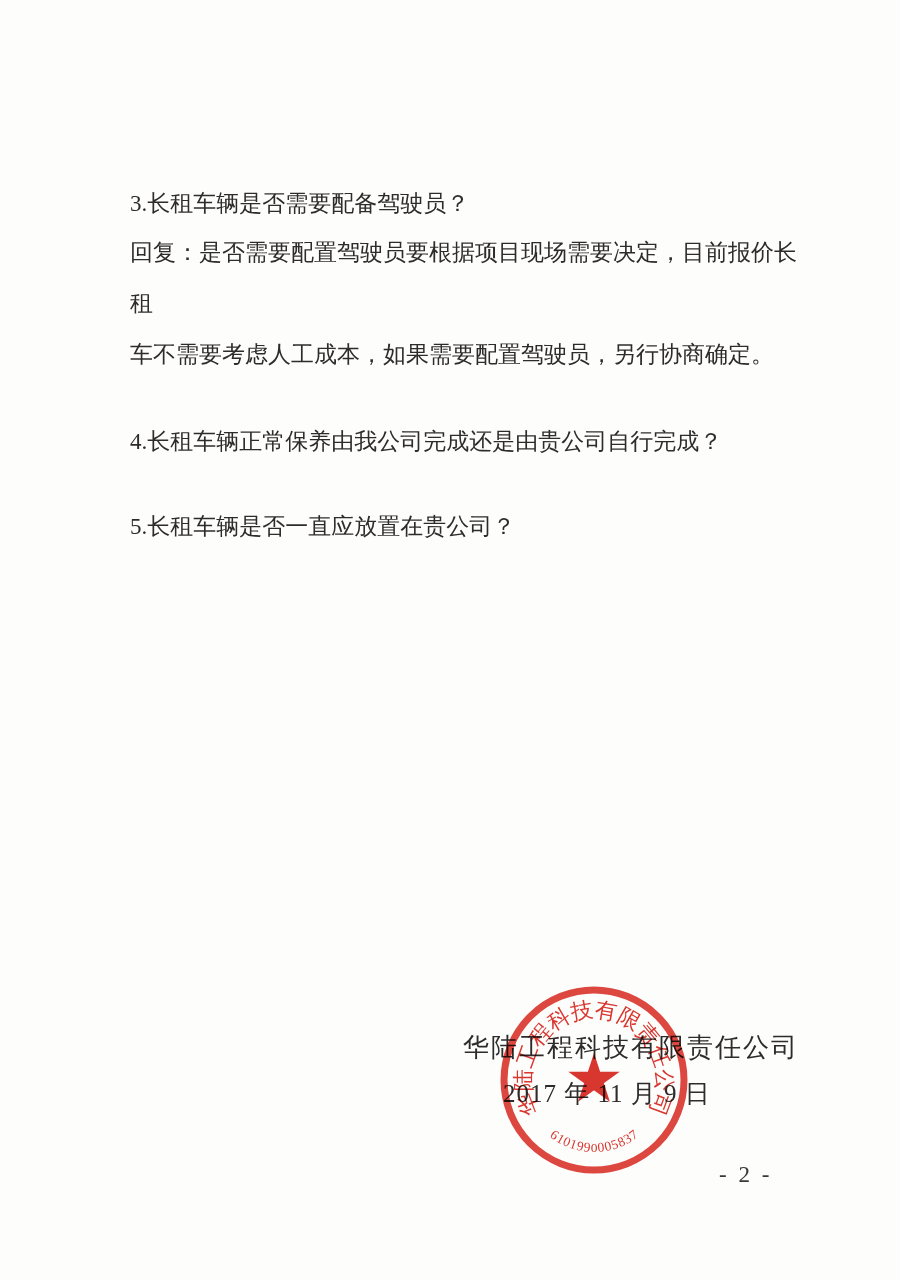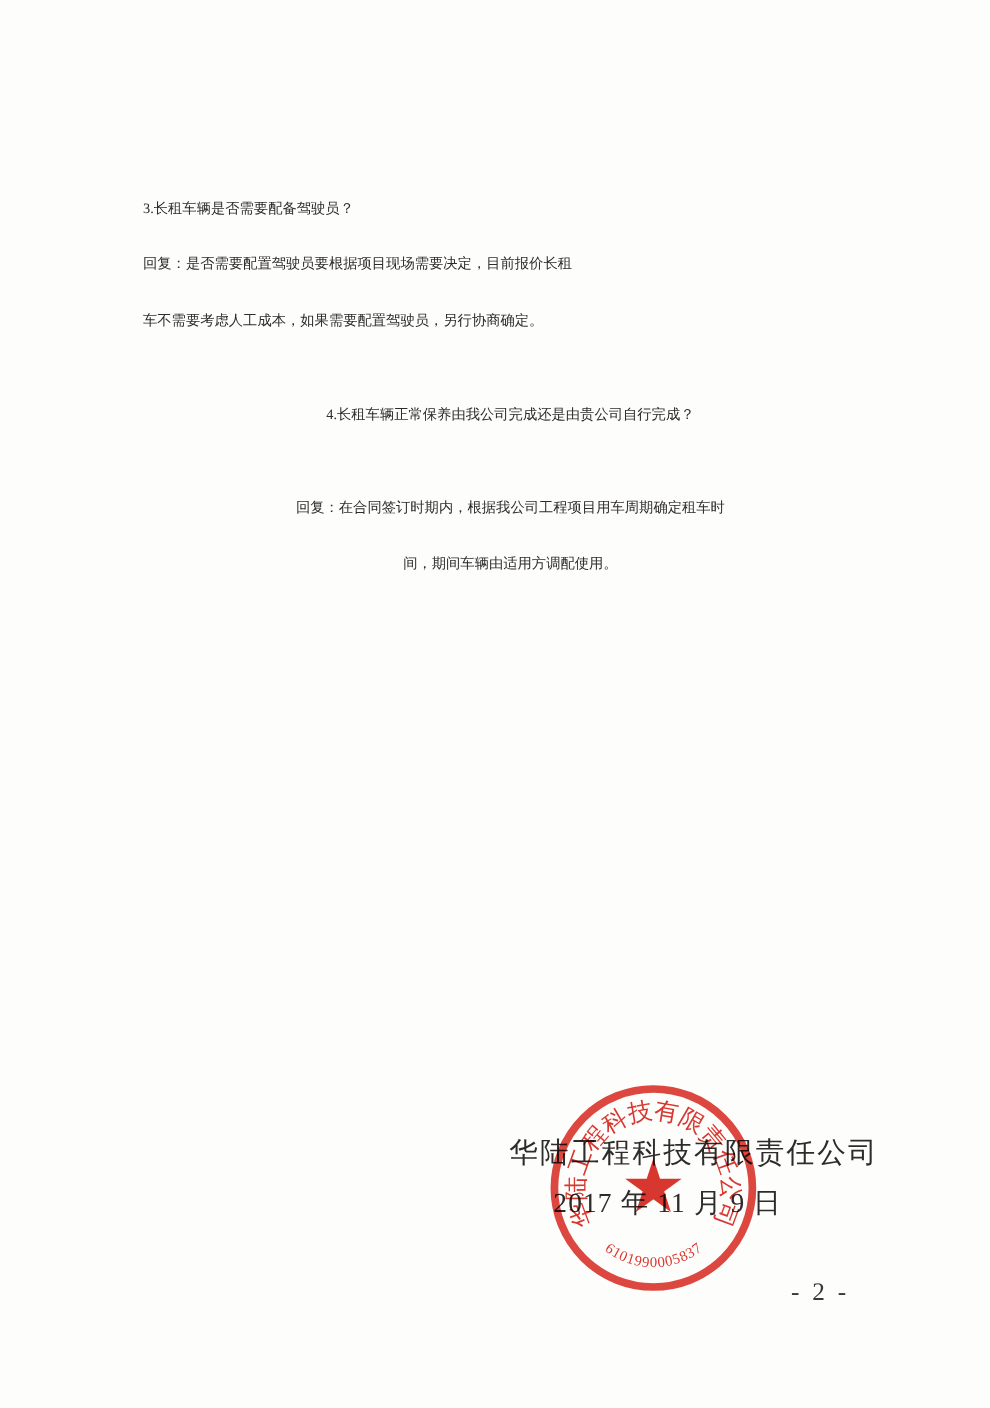--- a/index.html
+++ b/index.html
@@ -7,25 +7,25 @@
     width:900px;height:1280px;
     background:#ffffff;
     font-family:"Liberation Serif","DejaVu Serif",serif;
   }
   .page{
     position:relative;width:900px;height:1280px;overflow:hidden;
     background:#fdfdfc;color:#2e2c2a;
   }
   
   .content{
-    position:absolute;left:130px;top:164px;width:668px;
-    font-size:13px;line-height:51px;
+    position:absolute;left:130px;top:178px;width:668px;
+    font-size:23px;line-height:51px;
   }
   .qa{margin:0;}
-  .qa + .qa{margin-top:34px;text-align:center;}
+  .qa + .qa{margin-top:34px;}
   .qa-question{white-space:pre-line;}
   .qa-answer{white-space:pre-line;font-family:Liberation Mono, monospace;}
   
   .sig-company{
     position:absolute;left:463px;top:1030px;
     font-size:26px;letter-spacing:2px;white-space:nowrap;
   }
   .sig-date{
     position:absolute;left:503px;top:1077px;
     font-size:25px;letter-spacing:1px;white-space:nowrap;
@@ -52,22 +52,21 @@
       <div class="qa-question">3.长租车辆是否需要配备驾驶员？</div>
       <div class="qa-answer">回复：是否需要配置驾驶员要根据项目现场需要决定，目前报价长租
 车不需要考虑人工成本，如果需要配置驾驶员，另行协商确定。</div>
     </div>
 
     <div class="qa">
       <div class="qa-question">4.长租车辆正常保养由我公司完成还是由贵公司自行完成？</div>
     </div>
 
     <div class="qa">
-      <div class="qa-answer">回复：在合同签订时期内，根据我公司工程项目用车周期确定租车时
-间，期间车辆由适用方调配使用。</div>
+      <div class="qa-question">5.长租车辆是否一直应放置在贵公司？</div>
     </div>
 
 
   </div>
 
   <div class="sig-company">华陆工程科技有限责任公司</div>
 
   <div class="sig-date">2017 年 11 月 9 日</div>
 
   <svg class="stamp" viewBox="-115 -115 230 230" width="230" height="230" xmlns="http://www.w3.org/2000/svg">

